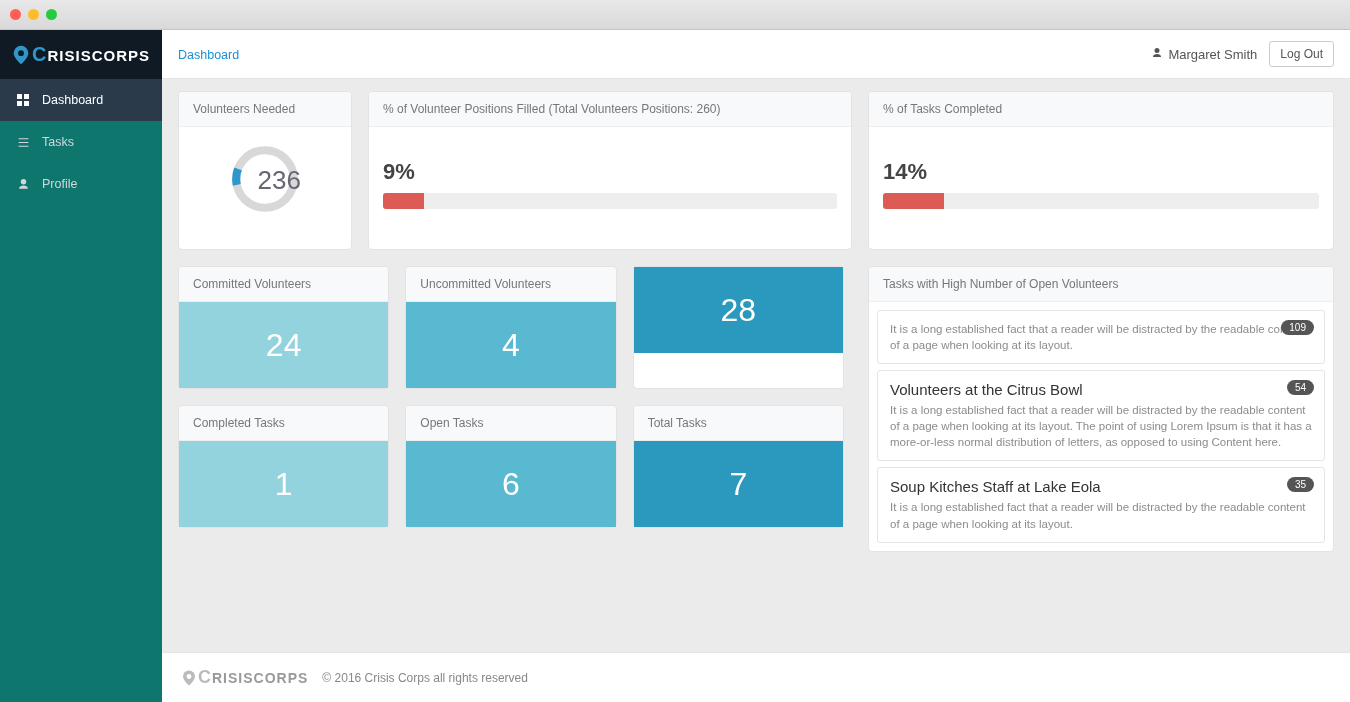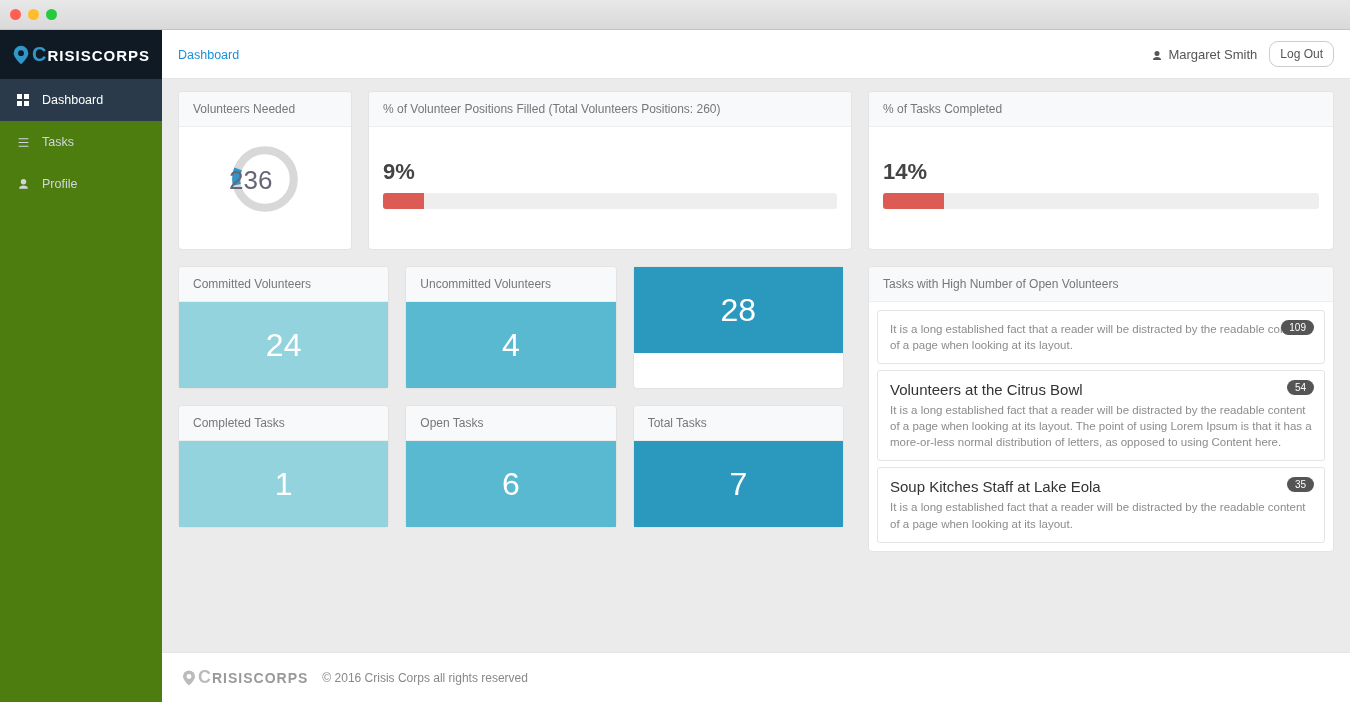--- a/index.html
+++ b/index.html
@@ -8,38 +8,38 @@
 .window { width: 1350px; height: 702px; background: #fff; position: relative; overflow: hidden; }
 
 .titlebar { height: 30px; background: linear-gradient(#e8e8e8,#d9d9d9); border-bottom: 1px solid #c4c4c4; display: flex; align-items: center; padding: 0 10px; gap: 7px; }
 .tl-dot { width: 11px; height: 11px; border-radius: 50%; }
 .tl-red { background: #ff5f57; }
 .tl-yellow { background: #ffbd2e; }
 .tl-green { background: #28c940; }
 
 .app { display: flex; height: calc(100% - 30px); }
 
-.sidebar { width: 162px; background: #4d7c0f; color: #eff3f6; display: flex; flex-direction: column; }
+.sidebar { width: 162px; background: #0f766e; color: #eff3f6; display: flex; flex-direction: column; }
 .brand { height: 49px; background: #101a24; display: flex; align-items: center; padding: 0 10px; }
 .brand svg { height: 28px; }
 .brand-text { font-size: 15px; letter-spacing: 1px; color: #fff; font-weight: 600; }
 .brand-text .c { color: #2f97c9; font-size: 20px; font-weight: 700; }
 
 .nav { list-style: none; }
 .nav li { display: flex; align-items: center; gap: 12px; padding: 14px 16px; color: #cfd7de; cursor: pointer; font-size: 12.5px; }
 .nav li.active { background: #2a3a4a; color: #fff; }
 .nav-ico { width: 14px; height: 14px; display: inline-flex; align-items: center; justify-content: center; }
 
 .main { flex: 1; background: #ebebeb; display: flex; flex-direction: column; overflow: auto; }
 
 .topbar { height: 49px; background: #fff; display: flex; align-items: center; padding: 0 16px; justify-content: space-between; border-bottom: 1px solid #e5e5e5; }
 .breadcrumb a { color: #1c90d6; text-decoration: none; font-size: 12.5px; }
 .user-area { display: flex; align-items: center; gap: 12px; }
-.user-name { color: #555; font-size: 13px; display: flex; align-items: flex-end; gap: 5px; }
-.logout-btn { border: 1px solid #ccc; background: #fff; color: #555; padding: 5px 10px; border-radius: 9px; font-size: 12px; cursor: pointer; }
+.user-name { color: #555; font-size: 13px; display: flex; align-items: flex-start; gap: 5px; }
+.logout-btn { border: 1px solid #ccc; background: #fff; color: #555; padding: 5px 10px; border-radius: 3px; font-size: 12px; cursor: pointer; }
 
 .content { padding: 12px 16px 0 16px; flex: 1; }
 
 .row { display: flex; gap: 16px; margin-bottom: 16px; }
 .panel { background: #fff; border: 1px solid #e3e3e3; border-radius: 4px; display: flex; flex-direction: column; }
 .panel-hd { border-bottom: 1px solid #eee; background: #f7f9fa; padding: 10px 14px; font-size: 12px; color: #777; border-radius: 4px 4px 0 0; }
 .panel-bd { padding: 14px; }
 
 
 .p-needed { width: 174px; }
@@ -150,21 +150,21 @@
 
         <div class="row">
           <div class="panel p-needed">
             <div class="panel-hd">Volunteers Needed</div>
             <div class="panel-bd donut-wrap">
               <div class="donut-rel">
                 <svg width="72" height="72" viewBox="0 0 40 40">
                   <circle cx="20" cy="20" r="16" fill="none" stroke="#d8d8d8" stroke-width="4.5"></circle>
                   <circle cx="20" cy="20" r="16" fill="none" stroke="#2f97c9" stroke-width="4.5" stroke-dasharray="9 91" stroke-dashoffset="-72" transform="rotate(-90 20 20)"></circle>
                 </svg>
-                <span class="donut-val" style="top:22px;left:0;right:0;text-align:left;">236</span>
+                <span class="donut-val" style="top:22px;left:0;right:0;text-align:right;">236</span>
               </div>
             </div>
           </div>
 
           <div class="panel p-positions">
             <div class="panel-hd">% of Volunteer Positions Filled (Total Volunteers Positions: 260)</div>
             <div class="panel-bd" style="padding-top:32px;padding-bottom:28px;">
               <div class="pct">9%</div>
               <div class="bar">
                   <div class="bar-fill" style="width:9%"></div>

